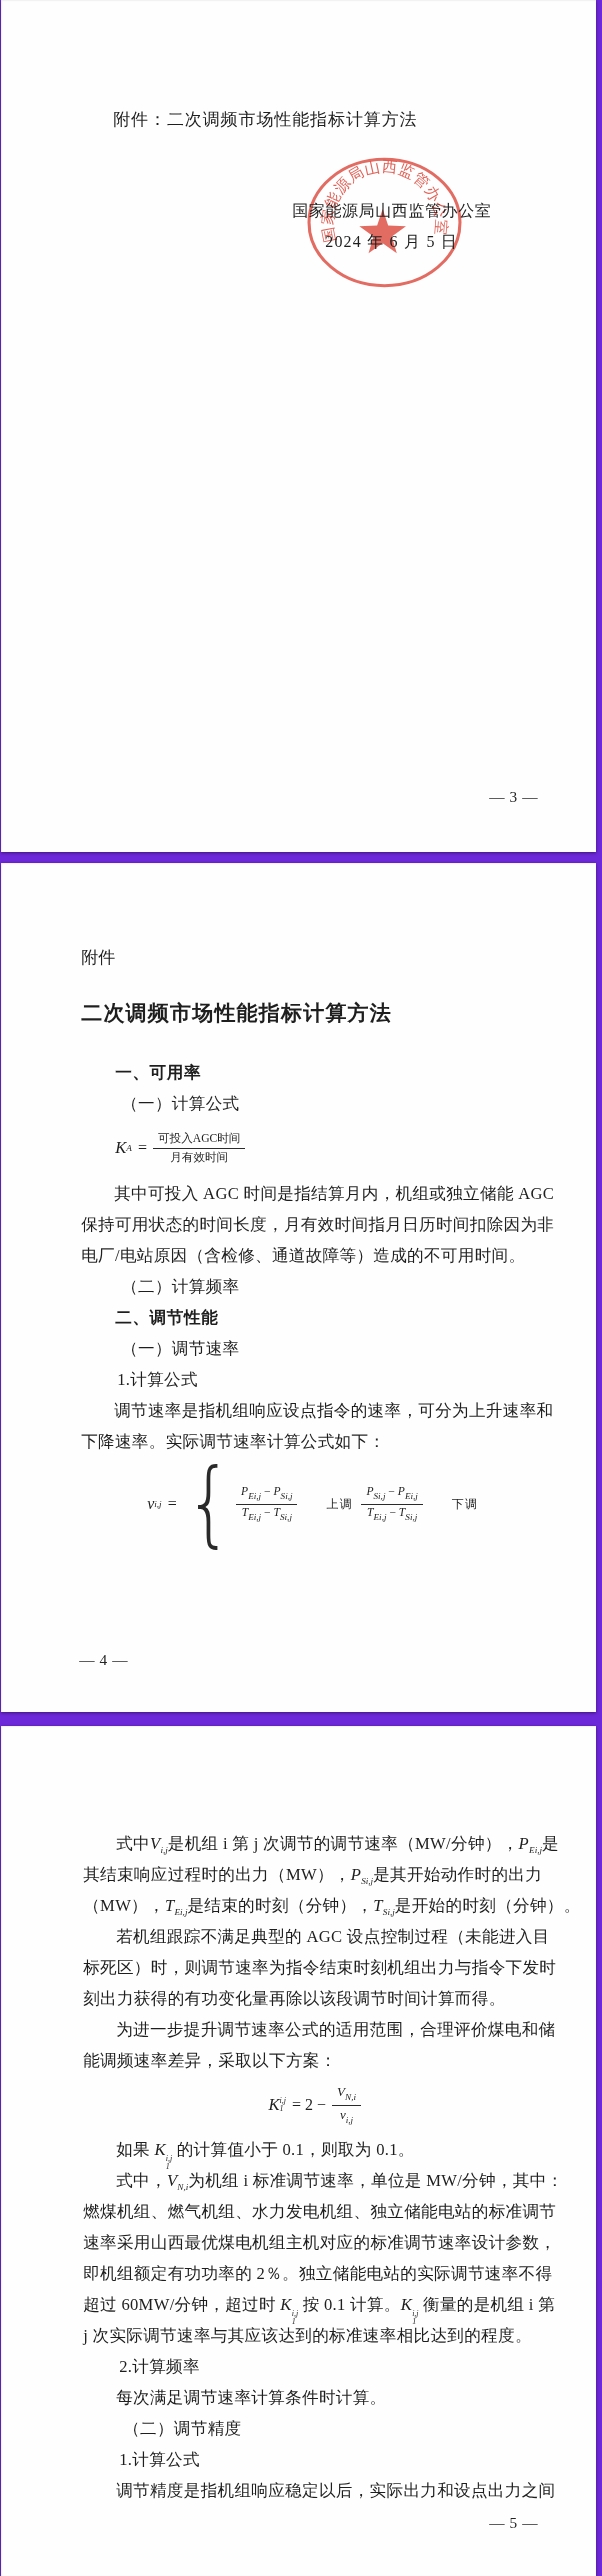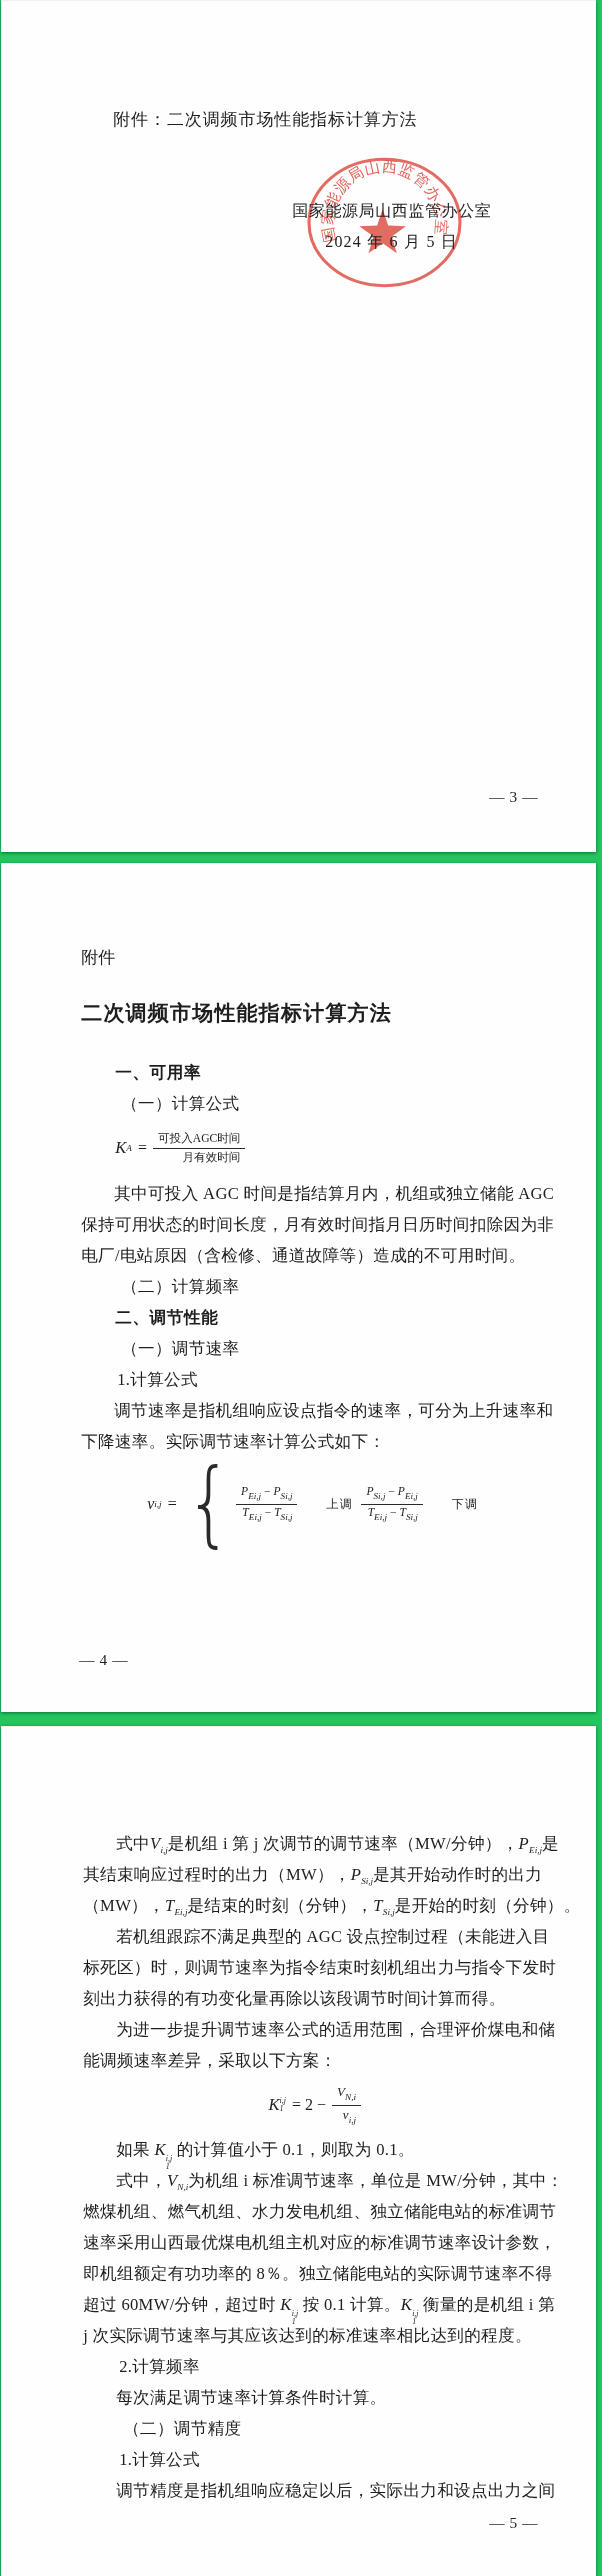--- a/index.html
+++ b/index.html
@@ -1,18 +1,18 @@
 <!DOCTYPE html>
 <html style="font-size:9.8px"><head>
 <meta charset="utf-8">
 <style>
   html,body{margin:0;padding:0;background:#9a9a9a;}
   .canvas{
     position:relative;width:603px;height:2576px;margin:0 auto;
-    background:#22c55e;overflow:hidden;
+    background:#6d28d9;overflow:hidden;
     font-family:"Liberation Serif","DejaVu Serif",serif;color:#1e1e1e;
   }
   .page{
     position:absolute;left:1.2px;width:595px;background:#fefefe;
     box-shadow:0 1.2px 3.1px rgba(0,0,0,.45), inset 0.6px 0.6px 1.2px rgba(0,0,0,.10);
   }
   #p1{top:0;height:852px}
   #p2{top:863px;height:849px}
   #p3{top:1726px;height:850px}
 
@@ -38,21 +38,21 @@
   .doc-title{
     font-size:21px;font-weight:bold;text-align:left;letter-spacing:1.2px;
     height:38px;line-height:38px;margin:21px 0 24.5px 0;white-space:nowrap
   }
 
   
   .mvar{font-style:italic;font-family:"Liberation Serif",serif}
   .msub{font-size:9.2px;font-style:italic;vertical-align:-4.3px;letter-spacing:0}
   .mstack{display:inline-flex;flex-direction:column;font-size:8px;line-height:8px;
           vertical-align:-5.5px;font-style:italic;text-align:left;letter-spacing:0}
-  .frac{display:inline-flex;flex-direction:column;text-align:right;vertical-align:middle;letter-spacing:0}
+  .frac{display:inline-flex;flex-direction:column;text-align:center;vertical-align:middle;letter-spacing:0}
   .frac .fn{padding:1.2px 4.9px 1.8px;border-bottom:1.2px solid #2a2a2a}
   .frac .fd{padding:1.8px 4.9px 1.2px}
   .feq{margin:0 6.1px;font-size:16px}
   .formula{display:flex;align-items:center}
   .f-ka{height:59px;margin-left:34px;font-size:11.6px}
   .f-ka .klhs{font-size:16.6px}
   .f-v{height:95px;justify-content:center;font-size:11.6px}
   .f-v .brace{font-size:74px;font-weight:100;transform:scaleY(1.25);margin:0 3.7px 4.9px 2.5px;
               font-family:"DejaVu Sans",sans-serif;color:#2a2a2a}
   .f-v .cases{display:flex;gap:8.6px}
@@ -169,21 +169,21 @@
       </div>
 
       <div>
           <div class="ln first">如果 <span class="mvar">K</span><span class="mstack">
               <span>i,j</span>
               <span>1</span>
             </span> 的计算值小于 0.1，则取为 0.1。</div>
           <div class="ln first">式中，<span class="mvar">V</span><span class="msub">N,i</span>为机组 i 标准调节速率，单位是 MW/分钟，其中：</div>
           <div class="ln body">燃煤机组、燃气机组、水力发电机组、独立储能电站的标准调节</div>
           <div class="ln body">速率采用山西最优煤电机组主机对应的标准调节速率设计参数，</div>
-          <div class="ln body">即机组额定有功功率的 8％。独立储能电站的实际调节速率不得</div>
+          <div class="ln body">即机组额定有功功率的 2％。独立储能电站的实际调节速率不得</div>
           <div class="ln body">超过 60MW/分钟，超过时 <span class="mvar">K</span><span class="mstack">
               <span>i,j</span>
               <span>1</span>
             </span> 按 0.1 计算。<span class="mvar">K</span><span class="mstack">
               <span>i,j</span>
               <span>1</span>
             </span> 衡量的是机组 i 第</div>
           <div class="ln body">j 次实际调节速率与其应该达到的标准速率相比达到的程度。</div>
           <div class="ln num">2.计算频率</div>
           <div class="ln first">每次满足调节速率计算条件时计算。</div>

